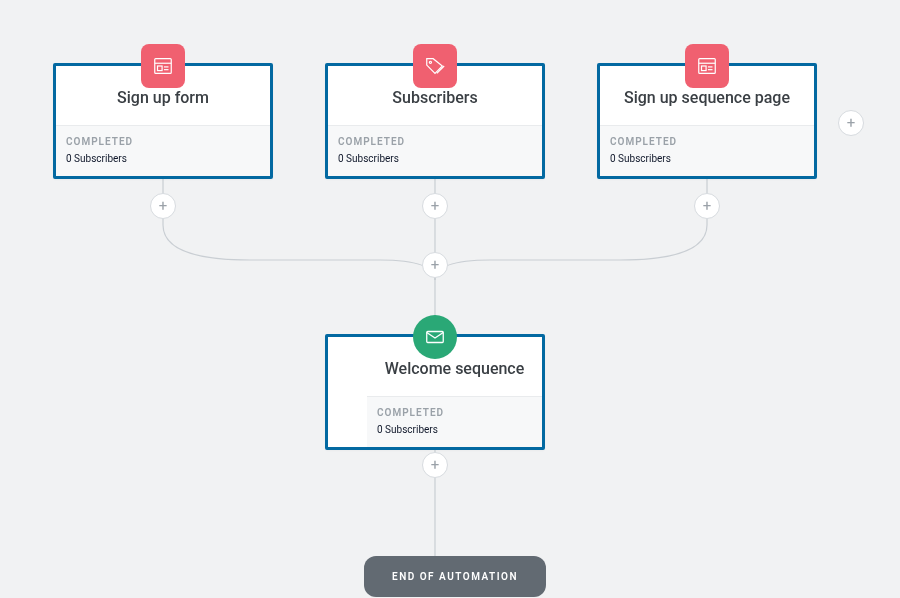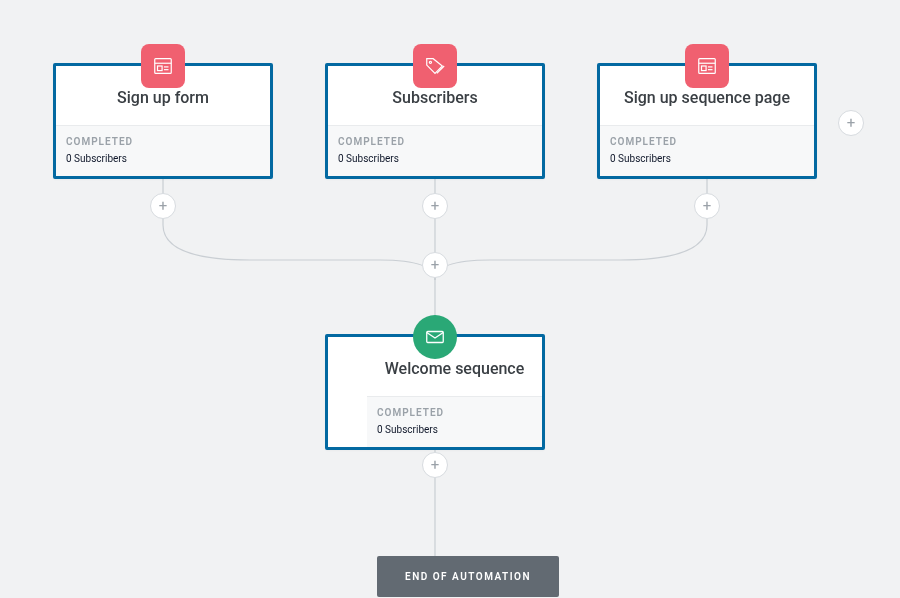--- a/index.html
+++ b/index.html
@@ -179,17 +179,17 @@
     </div>
     <div class="card-title">Welcome sequence</div>
     <div class="card-footer">
       <div class="status">COMPLETED</div>
       <div class="subs">0 Subscribers</div>
     </div>
   </div>
 
   <div class="plus-btn" style="left:422px; top:452px;">+</div>
 
-  <div class="end-block" style="left:377px; top:556px;">
+  <div class="end-block" style="left:364px; top:556px;border-radius:12px;">
     <span>END OF AUTOMATION</span>
   </div>
 
 </div>
 
 </body></html>

